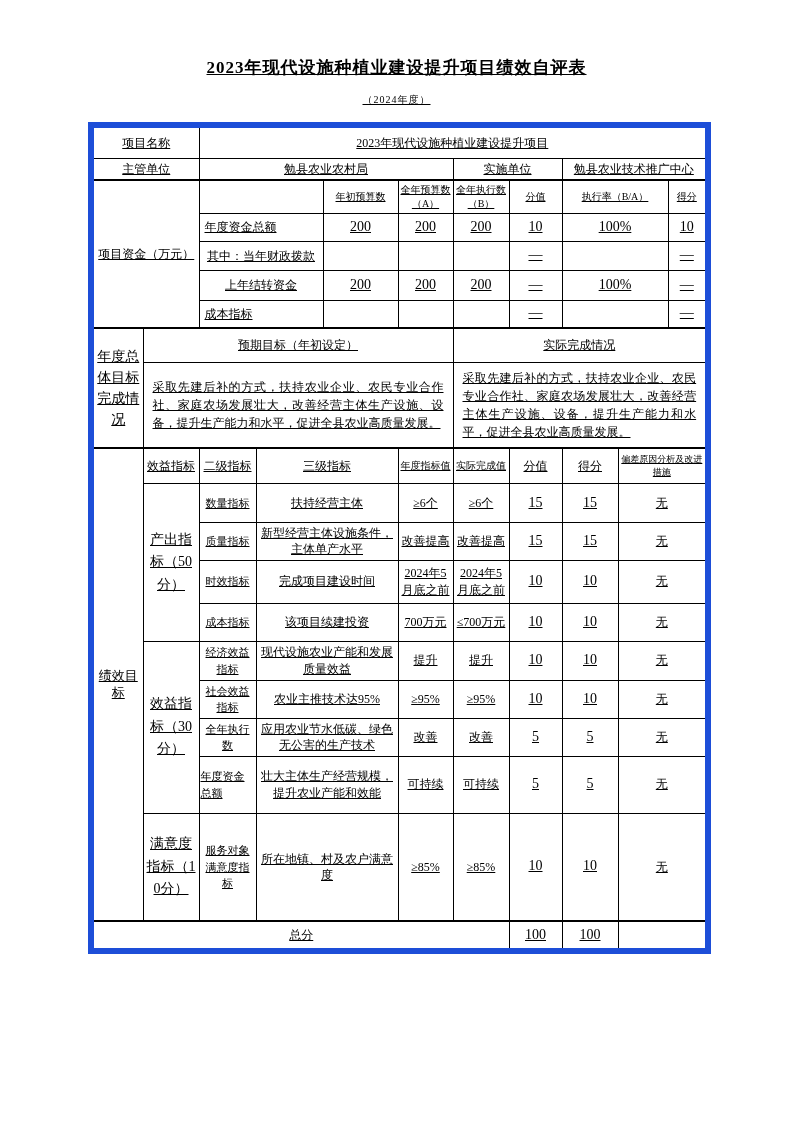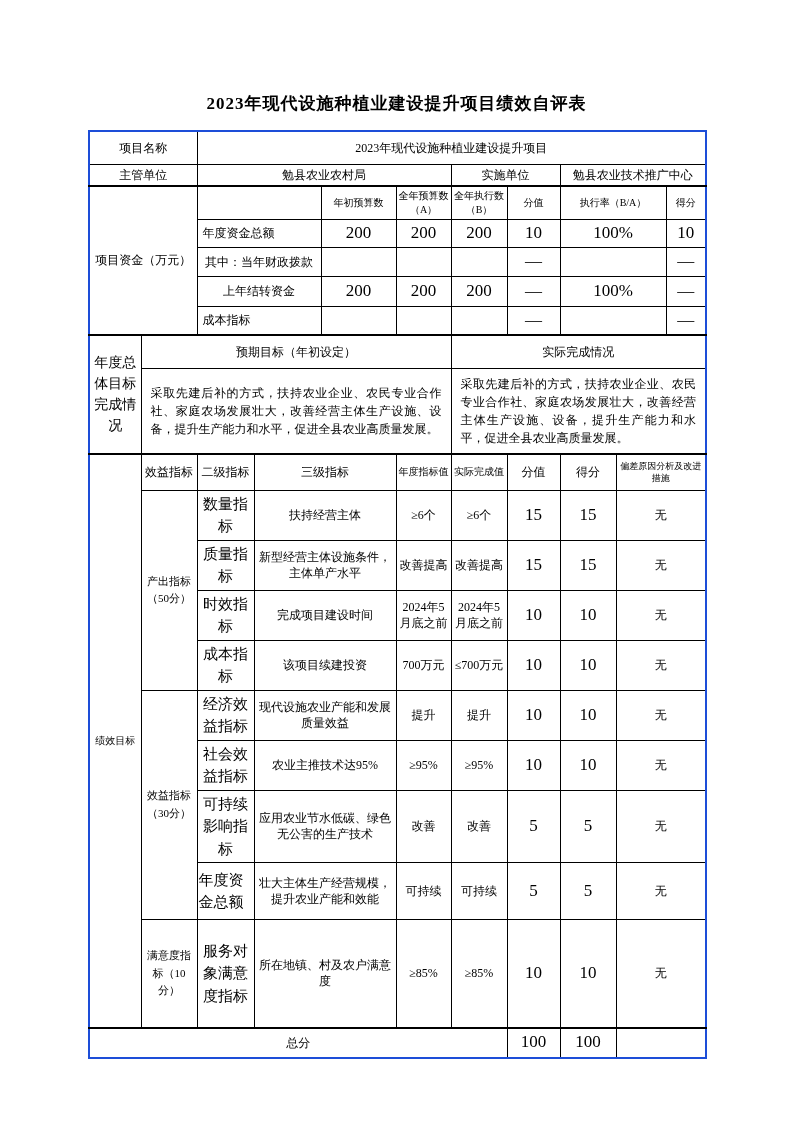--- a/index.html
+++ b/index.html
@@ -1,59 +1,60 @@
 <!DOCTYPE html>
 <html lang="zh"><head>
 <meta charset="utf-8">
 <style>
   html,body{margin:0;padding:0;}
   body{
     width:793px;height:1122px;background:#ffffff;color:#000;
     font-family:"Liberation Serif","DejaVu Serif",serif;
     overflow:hidden;
   }
-  .doc{padding-top:92px;}
+  .doc{padding-top:56px;text-decoration:underline;}
   .doc-title{
     text-align:center;font-size:17px;font-weight:bold;margin:0;
     letter-spacing:1px;
   }
   .doc-subtitle{
     text-align:center;font-size:10px;margin:14px 0 0 0;letter-spacing:1px;
   }
   table.main{
     border-collapse:collapse;table-layout:fixed;
     width:617px;margin:15px 0 0 88px;
-    border:2px solid #1d4ed8;
+    border:6px solid #1d4ed8;
   }
   td{
     border:1px solid #000;
     font-size:12px;text-align:center;vertical-align:middle;
     padding:2px 3px;line-height:1.35;word-break:break-all;overflow:hidden;
   }
   tr.sep td{border-top-width:2px;}
   td.left{text-align:left;padding-left:5px;}
   td.goal{
     text-align:justify;vertical-align:middle;padding:6px 9px;line-height:1.5;
   }
   td.vlab{font-size:14px;padding:2px 1px;line-height:1.5;}
-  td.seclab{font-size:10px;padding:2px 1px;}
-  td.lvl1{font-size:11px;padding:2px 1px;line-height:1.6;}
-  td.lvl2{font-size:15px;padding:2px 1px;line-height:1.5;}
+  td.seclab{font-size:13px;padding:2px 1px;}
+  td.lvl1{font-size:14px;padding:2px 1px;line-height:1.6;}
+  td.lvl2{font-size:11px;padding:2px 1px;line-height:1.5;}
   td.hd{font-size:12px;}
   td.hd-sm{font-size:10px;padding:2px 1px;line-height:1.4;}
   td.dev-h{font-size:9px;padding:2px 0;line-height:1.4;}
   td.lg{border-left-color:#999;}
-  td.num{font-size:17px;}
+  td.num{font-size:14px;}
 </style>
 </head>
 <body>
 
 <div class="doc">
 
   <h1 class="doc-title">2023年现代设施种植业建设提升项目绩效自评表</h1>
+  <p class="doc-subtitle">（2024年度）</p>
 
   <table class="main">
     <colgroup>
       <col style="width:52px">
         <col style="width:56px">
         <col style="width:57px">
       <col style="width:67px">
         <col style="width:75px">
         <col style="width:55px">
       <col style="width:56px">
@@ -206,21 +207,21 @@
       <td class="lvl2">社会效益指标</td>
       <td colspan="2">农业主推技术达95%</td>
       <td>≥95%</td>
       <td class="lg">≥95%</td>
       <td class="num">10</td>
       <td class="num">10</td>
       <td colspan="2">无</td>
     </tr>
 
     <tr style="height:37px">
-      <td class="lvl2">可持续影响指标</td>
+      <td class="lvl2">全年执行数</td>
       <td colspan="2">应用农业节水低碳、绿色无公害的生产技术</td>
       <td>改善</td>
       <td class="lg">改善</td>
       <td class="num">5</td>
       <td class="num">5</td>
       <td colspan="2">无</td>
     </tr>
 
     <tr style="height:57px">
       <td class="lvl2" style="text-align:left">年度资金总额</td>

